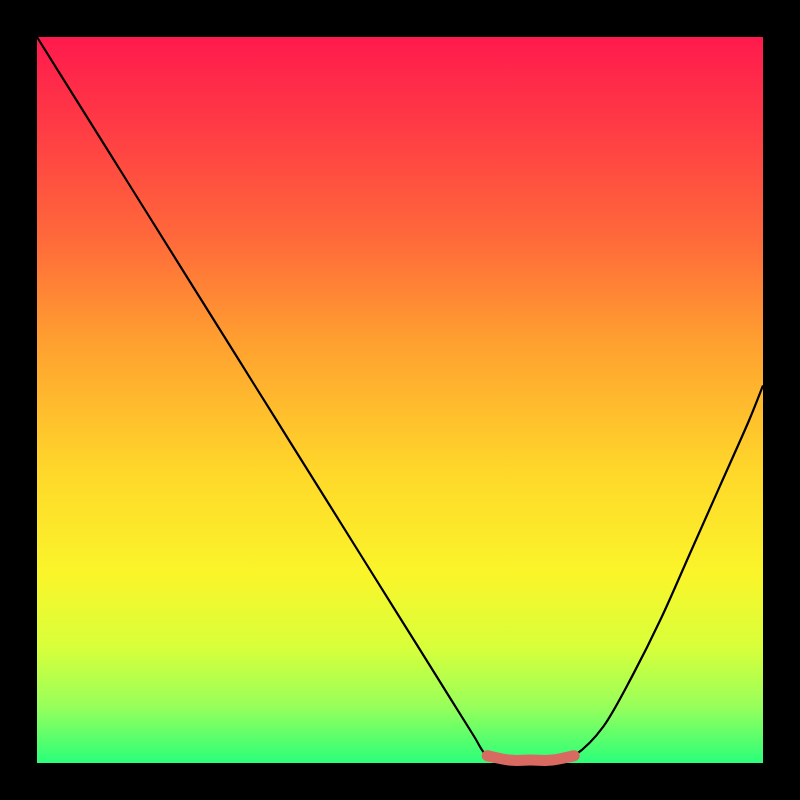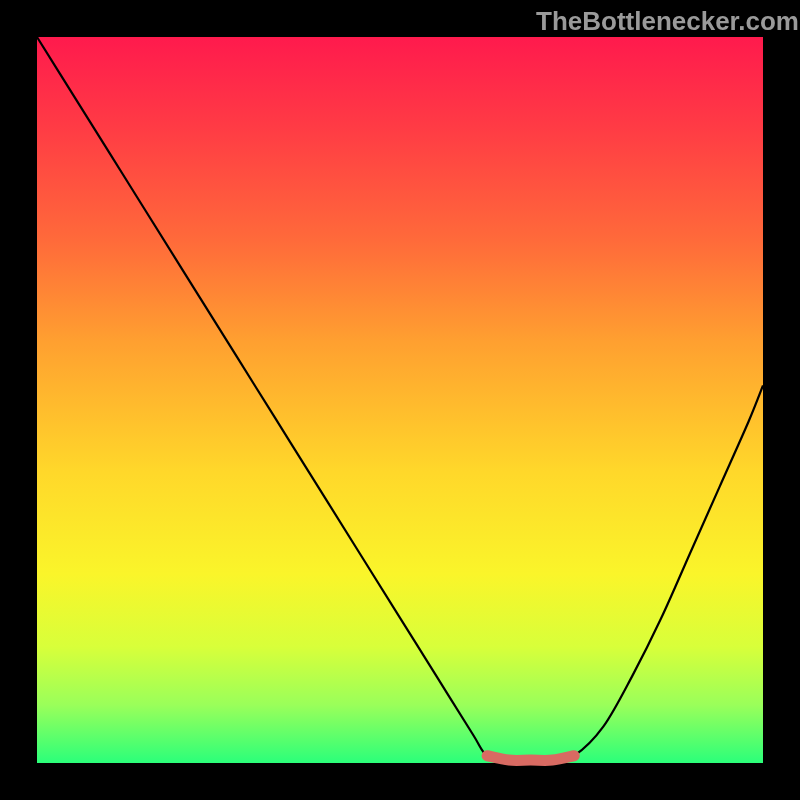--- a/index.html
+++ b/index.html
@@ -49,15 +49,14 @@
 
 <div class="frame">
 
   <div class="plot" id="plot-area" style="left: 37px; top: 37px; width: 726px; height: 726px;"></div>
 
   <svg class="curve" id="curve-svg" width="800" height="800">
     <path id="main-curve" fill="none" stroke="#000000" stroke-width="2.2" d="M 37,37 C 43.050000000000004,46.67999999999999 61.20000000000001,75.71999999999997 73.30000000000001,95.07999999999997 C 85.4,114.43999999999997 97.50000000000001,133.8 109.60000000000001,153.16000000000003 C 121.7,172.52000000000004 133.79999999999998,191.88 145.89999999999998,211.23999999999998 C 157.99999999999997,230.59999999999997 170.10000000000002,249.95999999999992 182.20000000000002,269.31999999999994 C 194.3,288.67999999999995 206.4,308.04 218.5,327.40000000000003 C 230.6,346.76000000000005 242.7,366.11999999999995 254.79999999999998,385.47999999999996 C 266.9,404.84 279,424.20000000000005 291.1,443.56000000000006 C 303.20000000000005,462.9200000000001 315.30000000000007,482.28 327.40000000000003,501.64 C 339.5,521 351.6,540.36 363.7,559.72 C 375.79999999999995,579.08 387.9,598.44 400,617.8000000000001 C 412.1,637.1600000000001 424.20000000000005,656.52 436.3,675.88 C 448.4,695.24 464.13,720.6499999999999 472.59999999999997,733.9599999999999 C 481.06999999999994,747.27 481.07,751.263 487.12,755.74 C 493.17,760.217 501.64000000000004,759.975 508.90000000000003,760.822 C 516.1600000000001,761.669 523.4200000000001,760.822 530.6800000000001,760.822 C 537.94,760.822 545.1999999999999,761.669 552.4599999999999,760.822 C 559.7199999999999,759.975 565.77,761.427 574.24,755.74 C 582.71,750.053 593.6,740.01 603.28,726.6999999999999 C 612.9599999999999,713.3899999999999 622.6399999999999,694.03 632.3199999999999,675.88 C 642,657.73 651.6800000000001,638.3700000000001 661.36,617.8000000000001 C 671.04,597.23 680.72,574.2399999999999 690.4,552.4599999999999 C 700.0799999999999,530.68 709.76,508.9 719.4399999999999,487.12 C 729.1199999999999,465.34000000000003 741.22,438.72 748.48,421.78000000000003 C 755.74,404.84000000000003 760.58,391.53 763,385.47999999999996"></path>
     <path id="optimal-band" fill="none" stroke="#d86a62" stroke-width="11" stroke-linecap="round" d="M 487.12,755.74 C 490.75,756.466 501.64000000000004,759.37 508.90000000000003,760.096 C 516.1600000000001,760.822 523.4200000000001,760.096 530.6800000000001,760.096 C 537.94,760.096 545.1999999999999,760.822 552.4599999999999,760.096 C 559.7199999999999,759.37 570.61,756.466 574.24,755.74"></path>
   </svg>
 
-  <div class="watermark" id="watermark" style="left: 536px; top: 6px; font-size: 26px;">TheBottlenecker.com</div>
 
 </div>
 
 </body></html>

